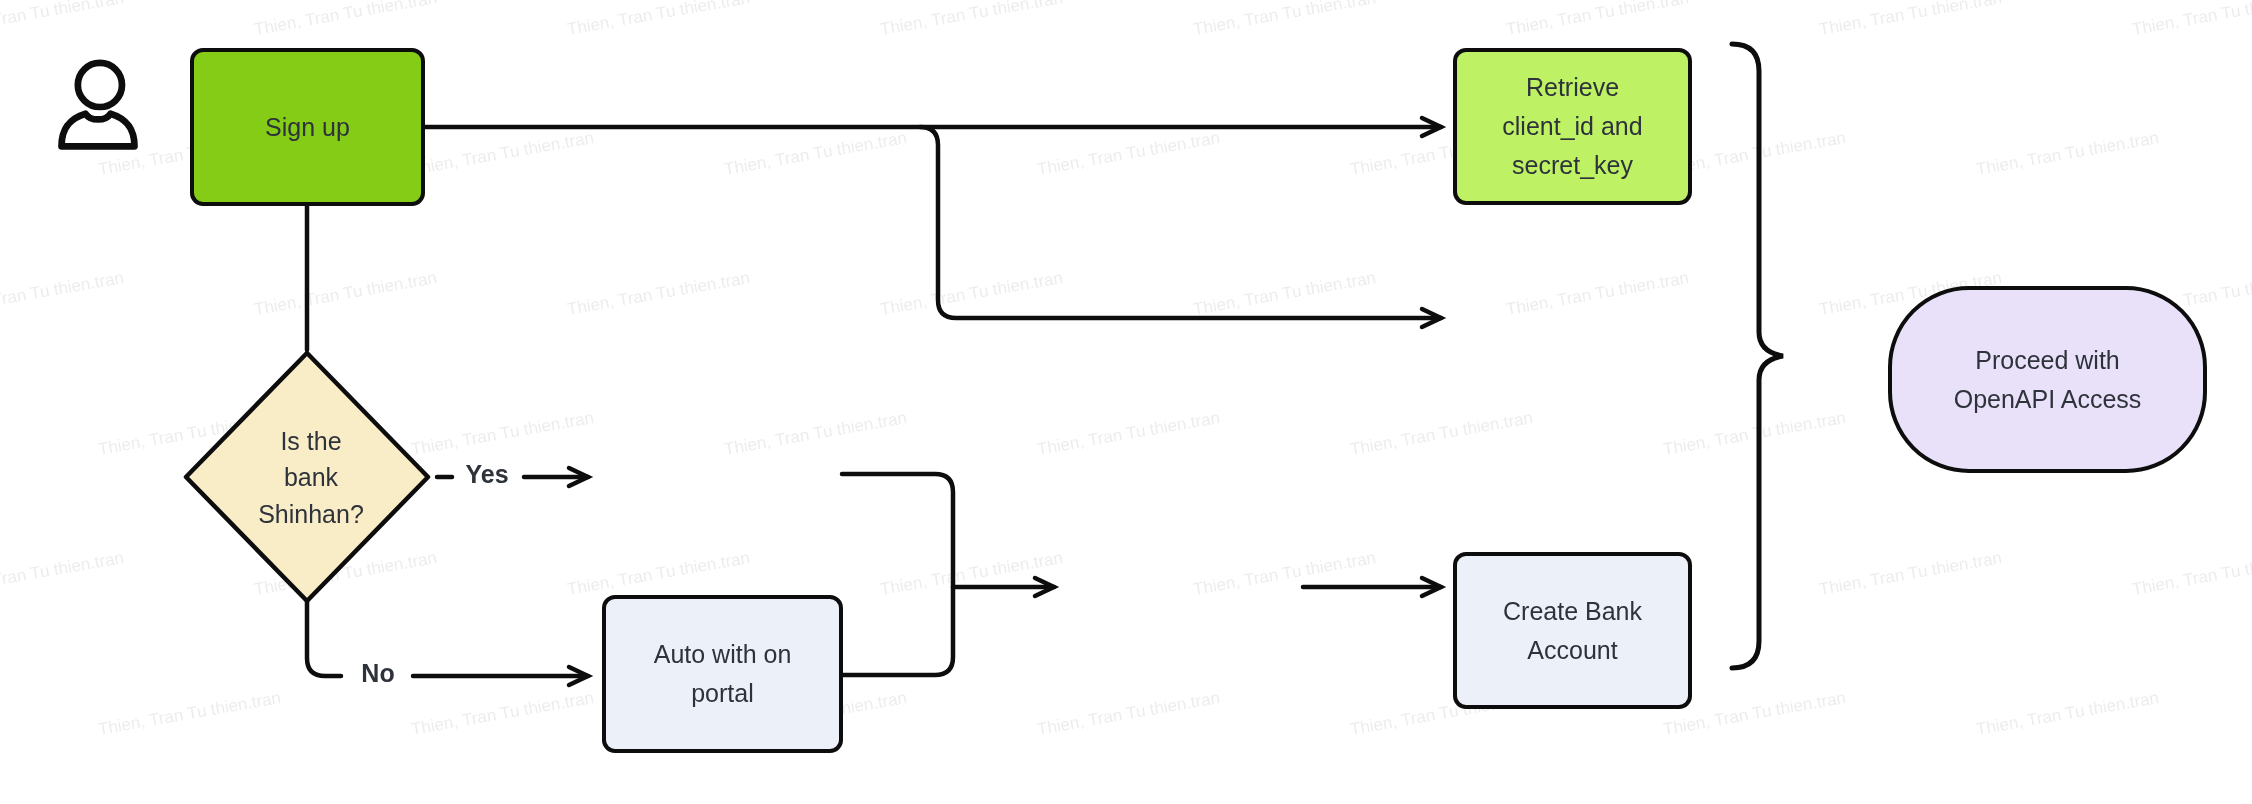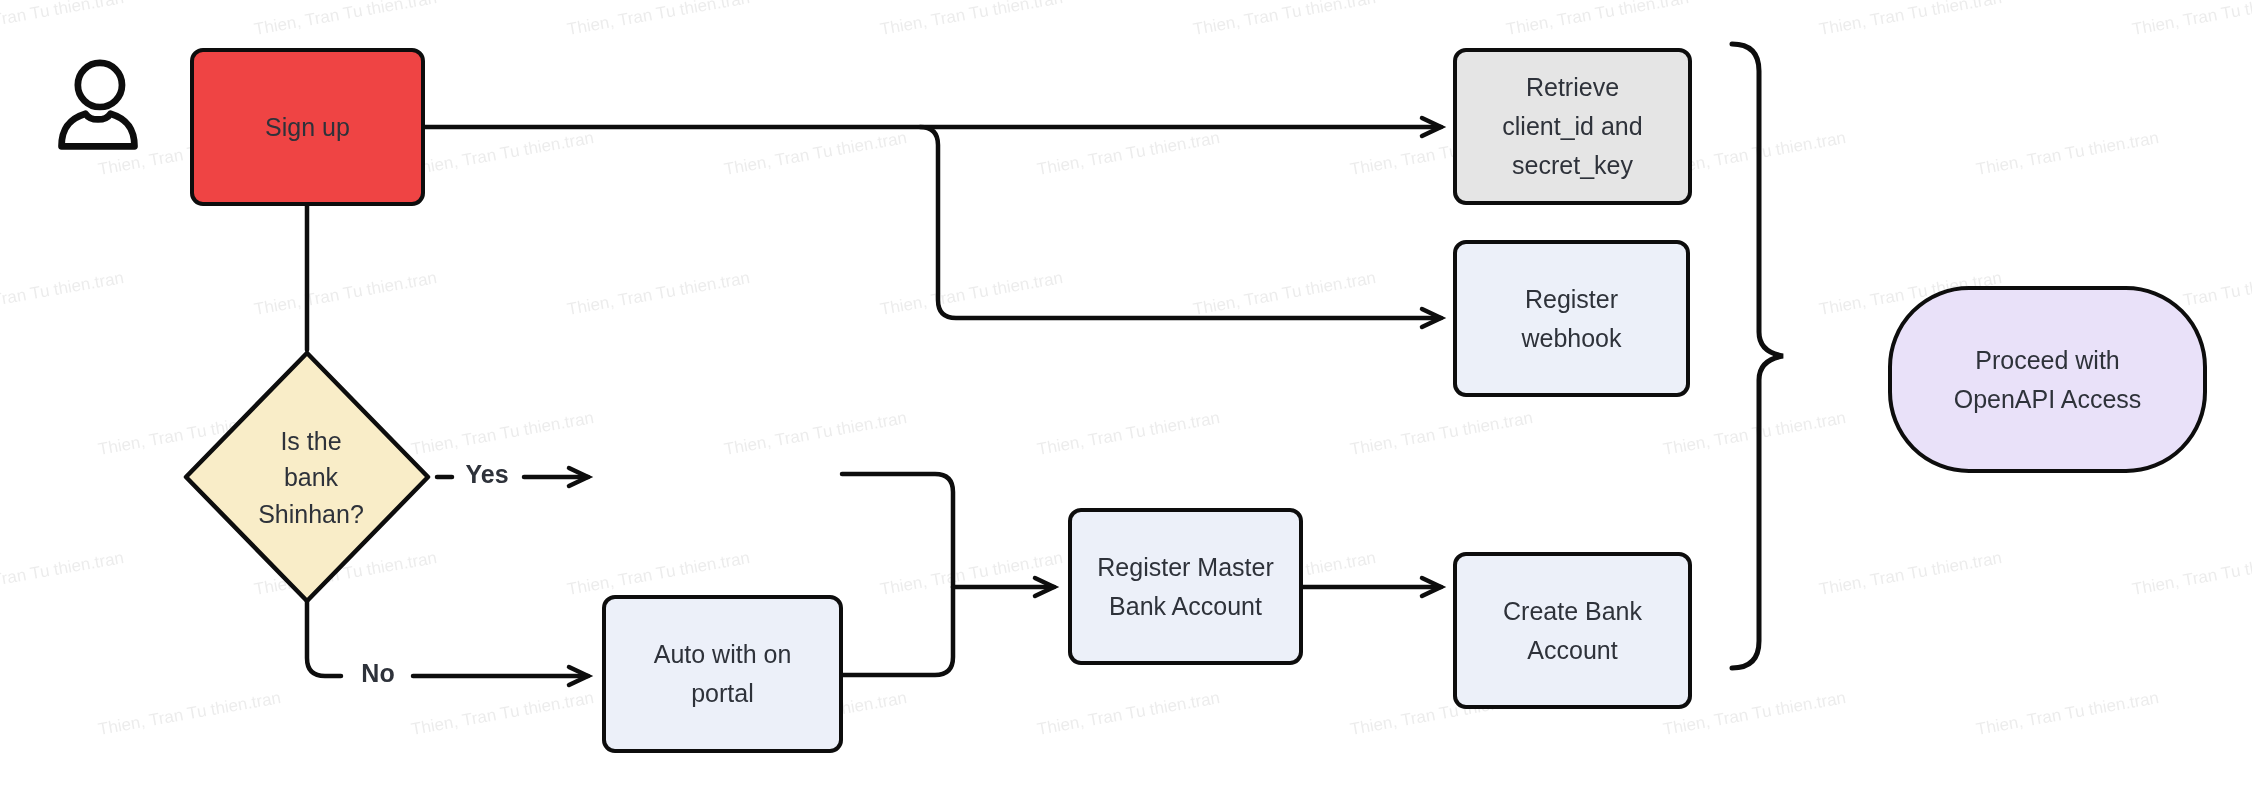--- a/index.html
+++ b/index.html
@@ -130,49 +130,43 @@
     <path class="wire" style="stroke-width:5" d="M 1732 44 Q 1759 44 1759 71 V 332 Q 1759 352 1783 356 Q 1759 360 1759 380 V 641 Q 1759 668 1732 668"></path>
   </svg>
 
   <div class="actor">
     <svg width="96" height="102" viewBox="0 0 100 106">
       <circle cx="52" cy="30" r="23" fill="#ffffff" stroke="#0d0d0d" stroke-width="7"></circle>
       <path d="M 12 94 L 88 94 C 88 72 76 64 63 60 C 58 68 42 68 37 60 C 24 64 12 72 12 94 Z" fill="#ffffff" stroke="#0d0d0d" stroke-width="7" stroke-linejoin="round"></path>
     </svg>
   </div>
 
-  <div class="node n-signup" style="background: #ef4444;">
+  <div class="node n-signup" style="background: #84cc16;">
     <span class="lbl">Sign up</span>
   </div>
 
   <div class="decision-label">
     <span class="lbl">Is the bank Shinhan?</span>
   </div>
 
   <div class="edge-label el-yes">Yes</div>
   <div class="edge-label el-no">No</div>
 
 
   <div class="node n-auto" style="background: rgb(236, 240, 249);">
     <span class="lbl lw170">Auto with on portal</span>
   </div>
 
-  <div class="node n-rmaster" style="background: rgb(236, 240, 249);">
-    <span class="lbl lw200">Register Master Bank Account</span>
-  </div>
 
   <div class="node n-create" style="background: rgb(236, 240, 249); margin-top: 44px;">
     <span class="lbl lw170">Create Bank Account</span>
   </div>
 
-  <div class="node n-retrieve" style="background: #e5e5e5;">
+  <div class="node n-retrieve" style="background: #bef264;">
     <span class="lbl lw165">Retrieve client_id and secret_key</span>
   </div>
 
-  <div class="node n-webhook" style="background: rgb(236, 240, 249);">
-    <span class="lbl lw140">Register webhook</span>
-  </div>
 
   <div class="node n-proceed" style="background: rgb(233, 225, 249);">
     <span class="lbl lw210">Proceed with OpenAPI Access</span>
   </div>
 
 </div>
 
 </body></html>

